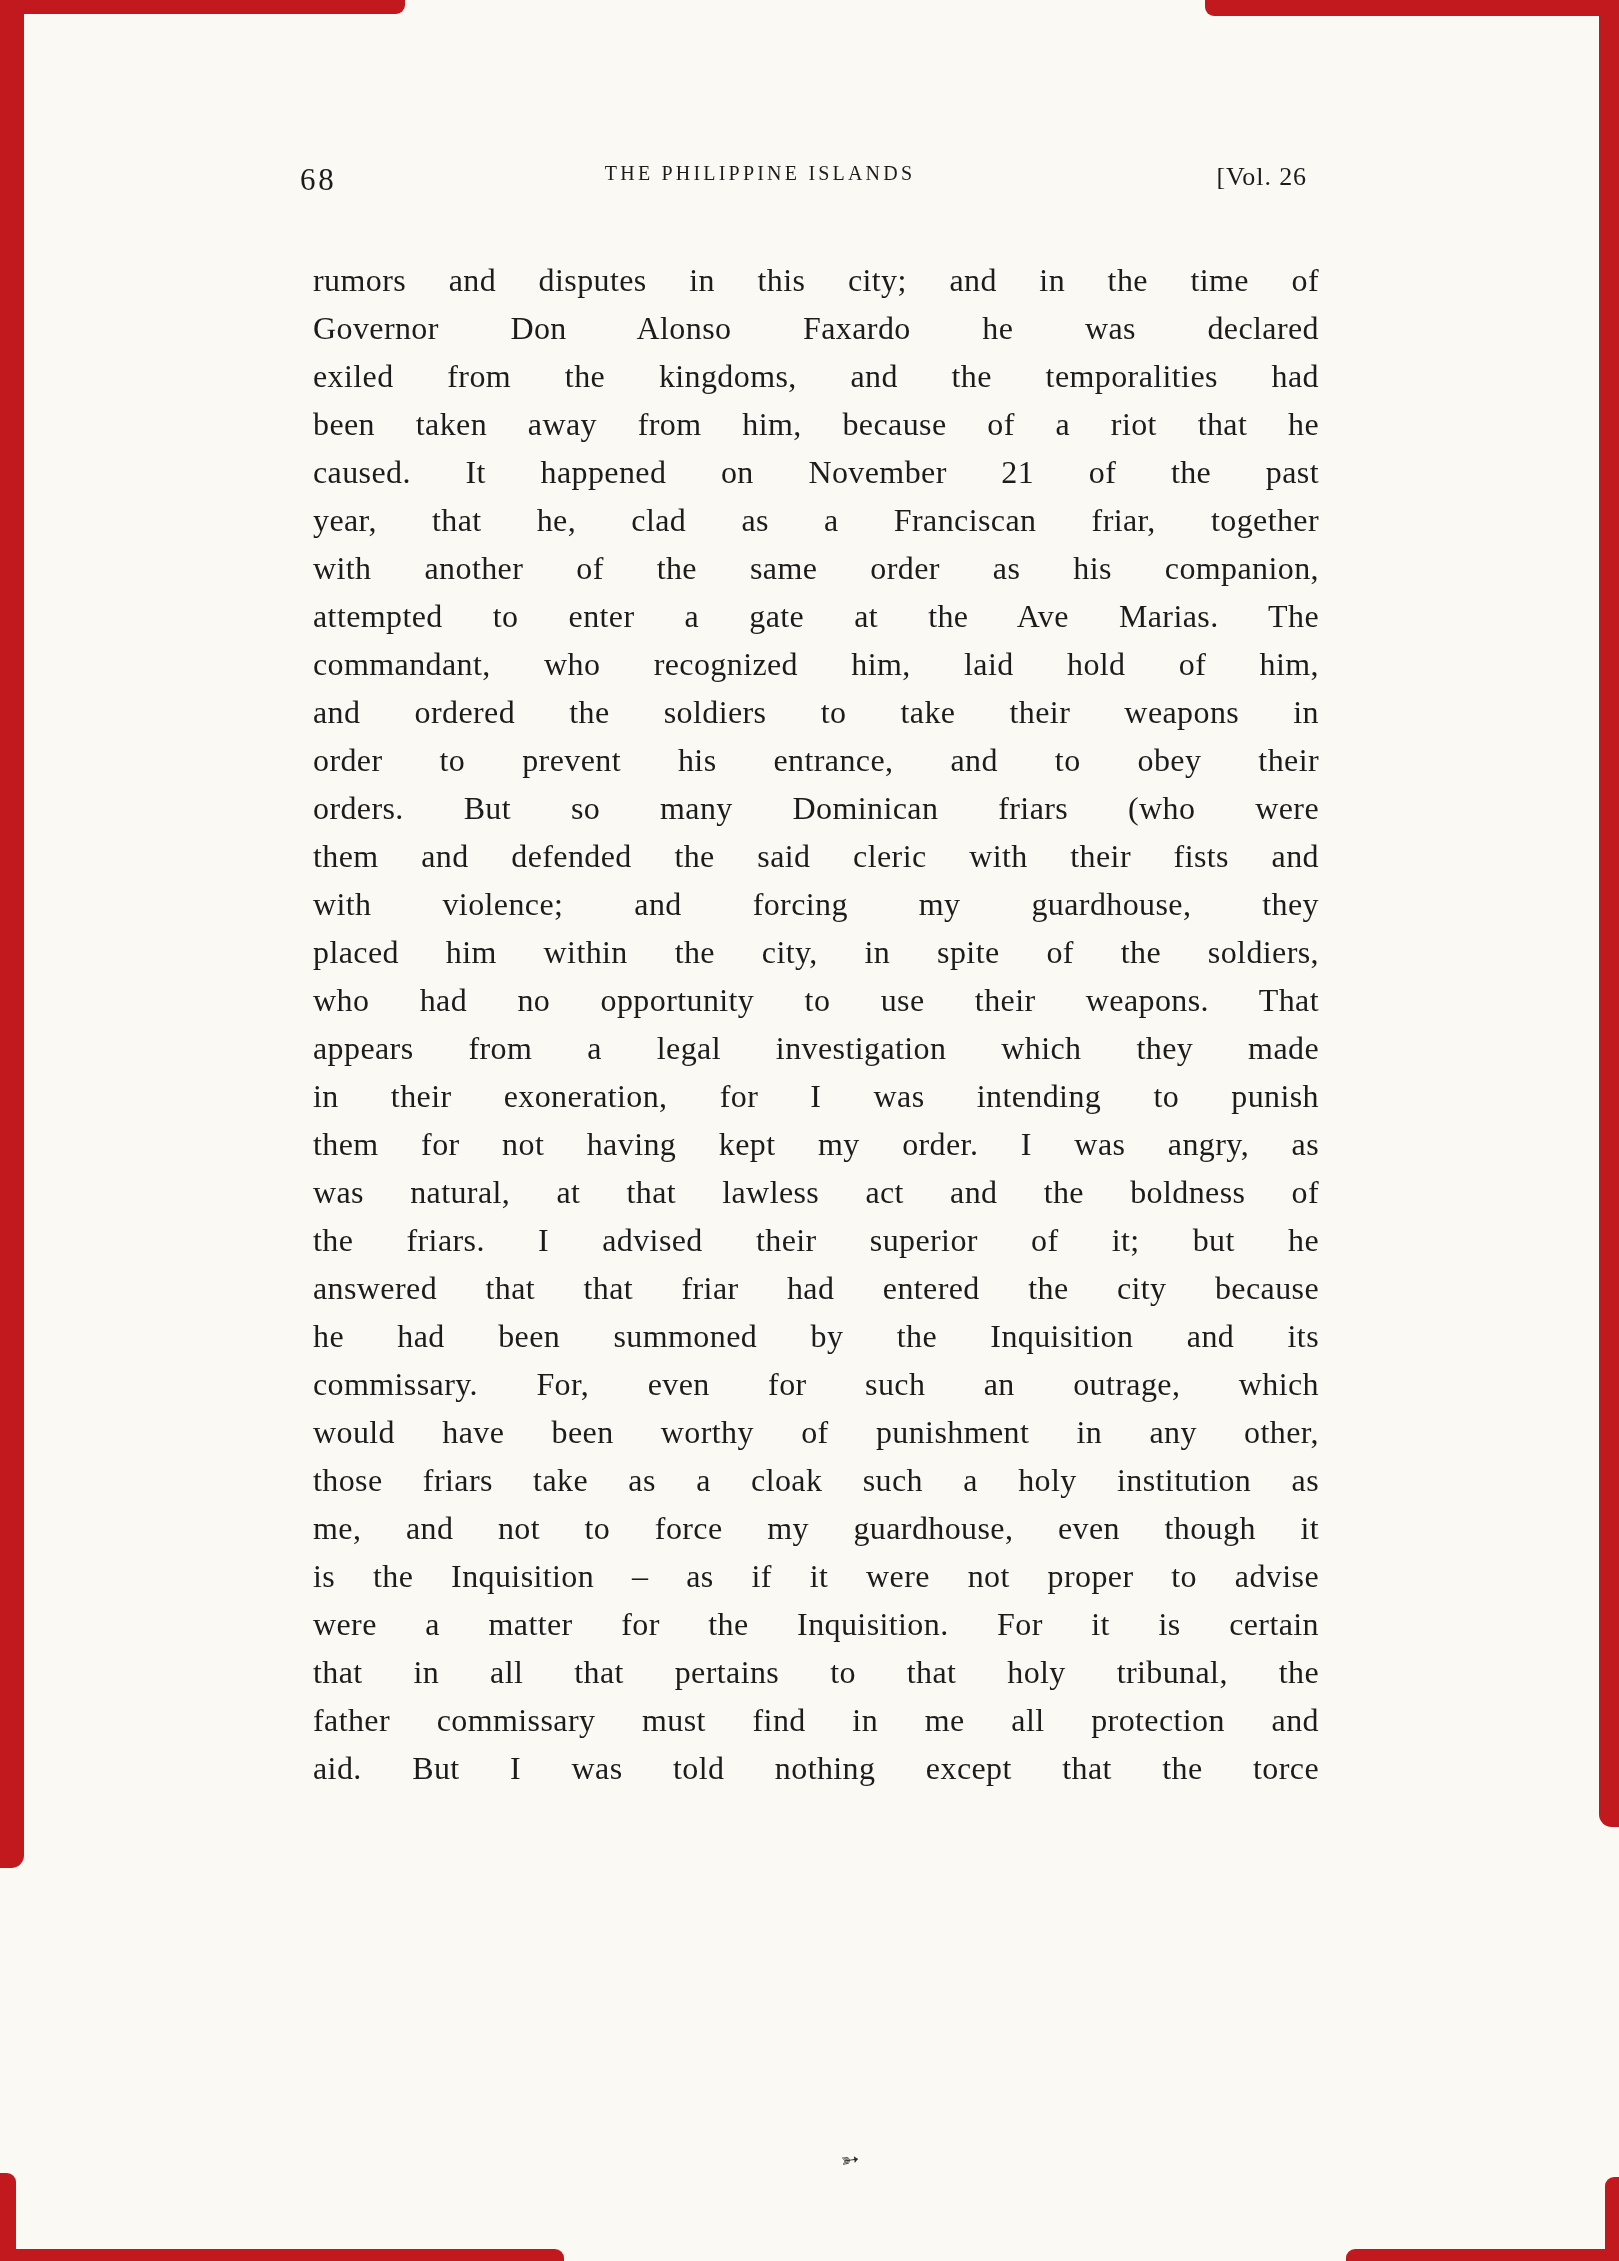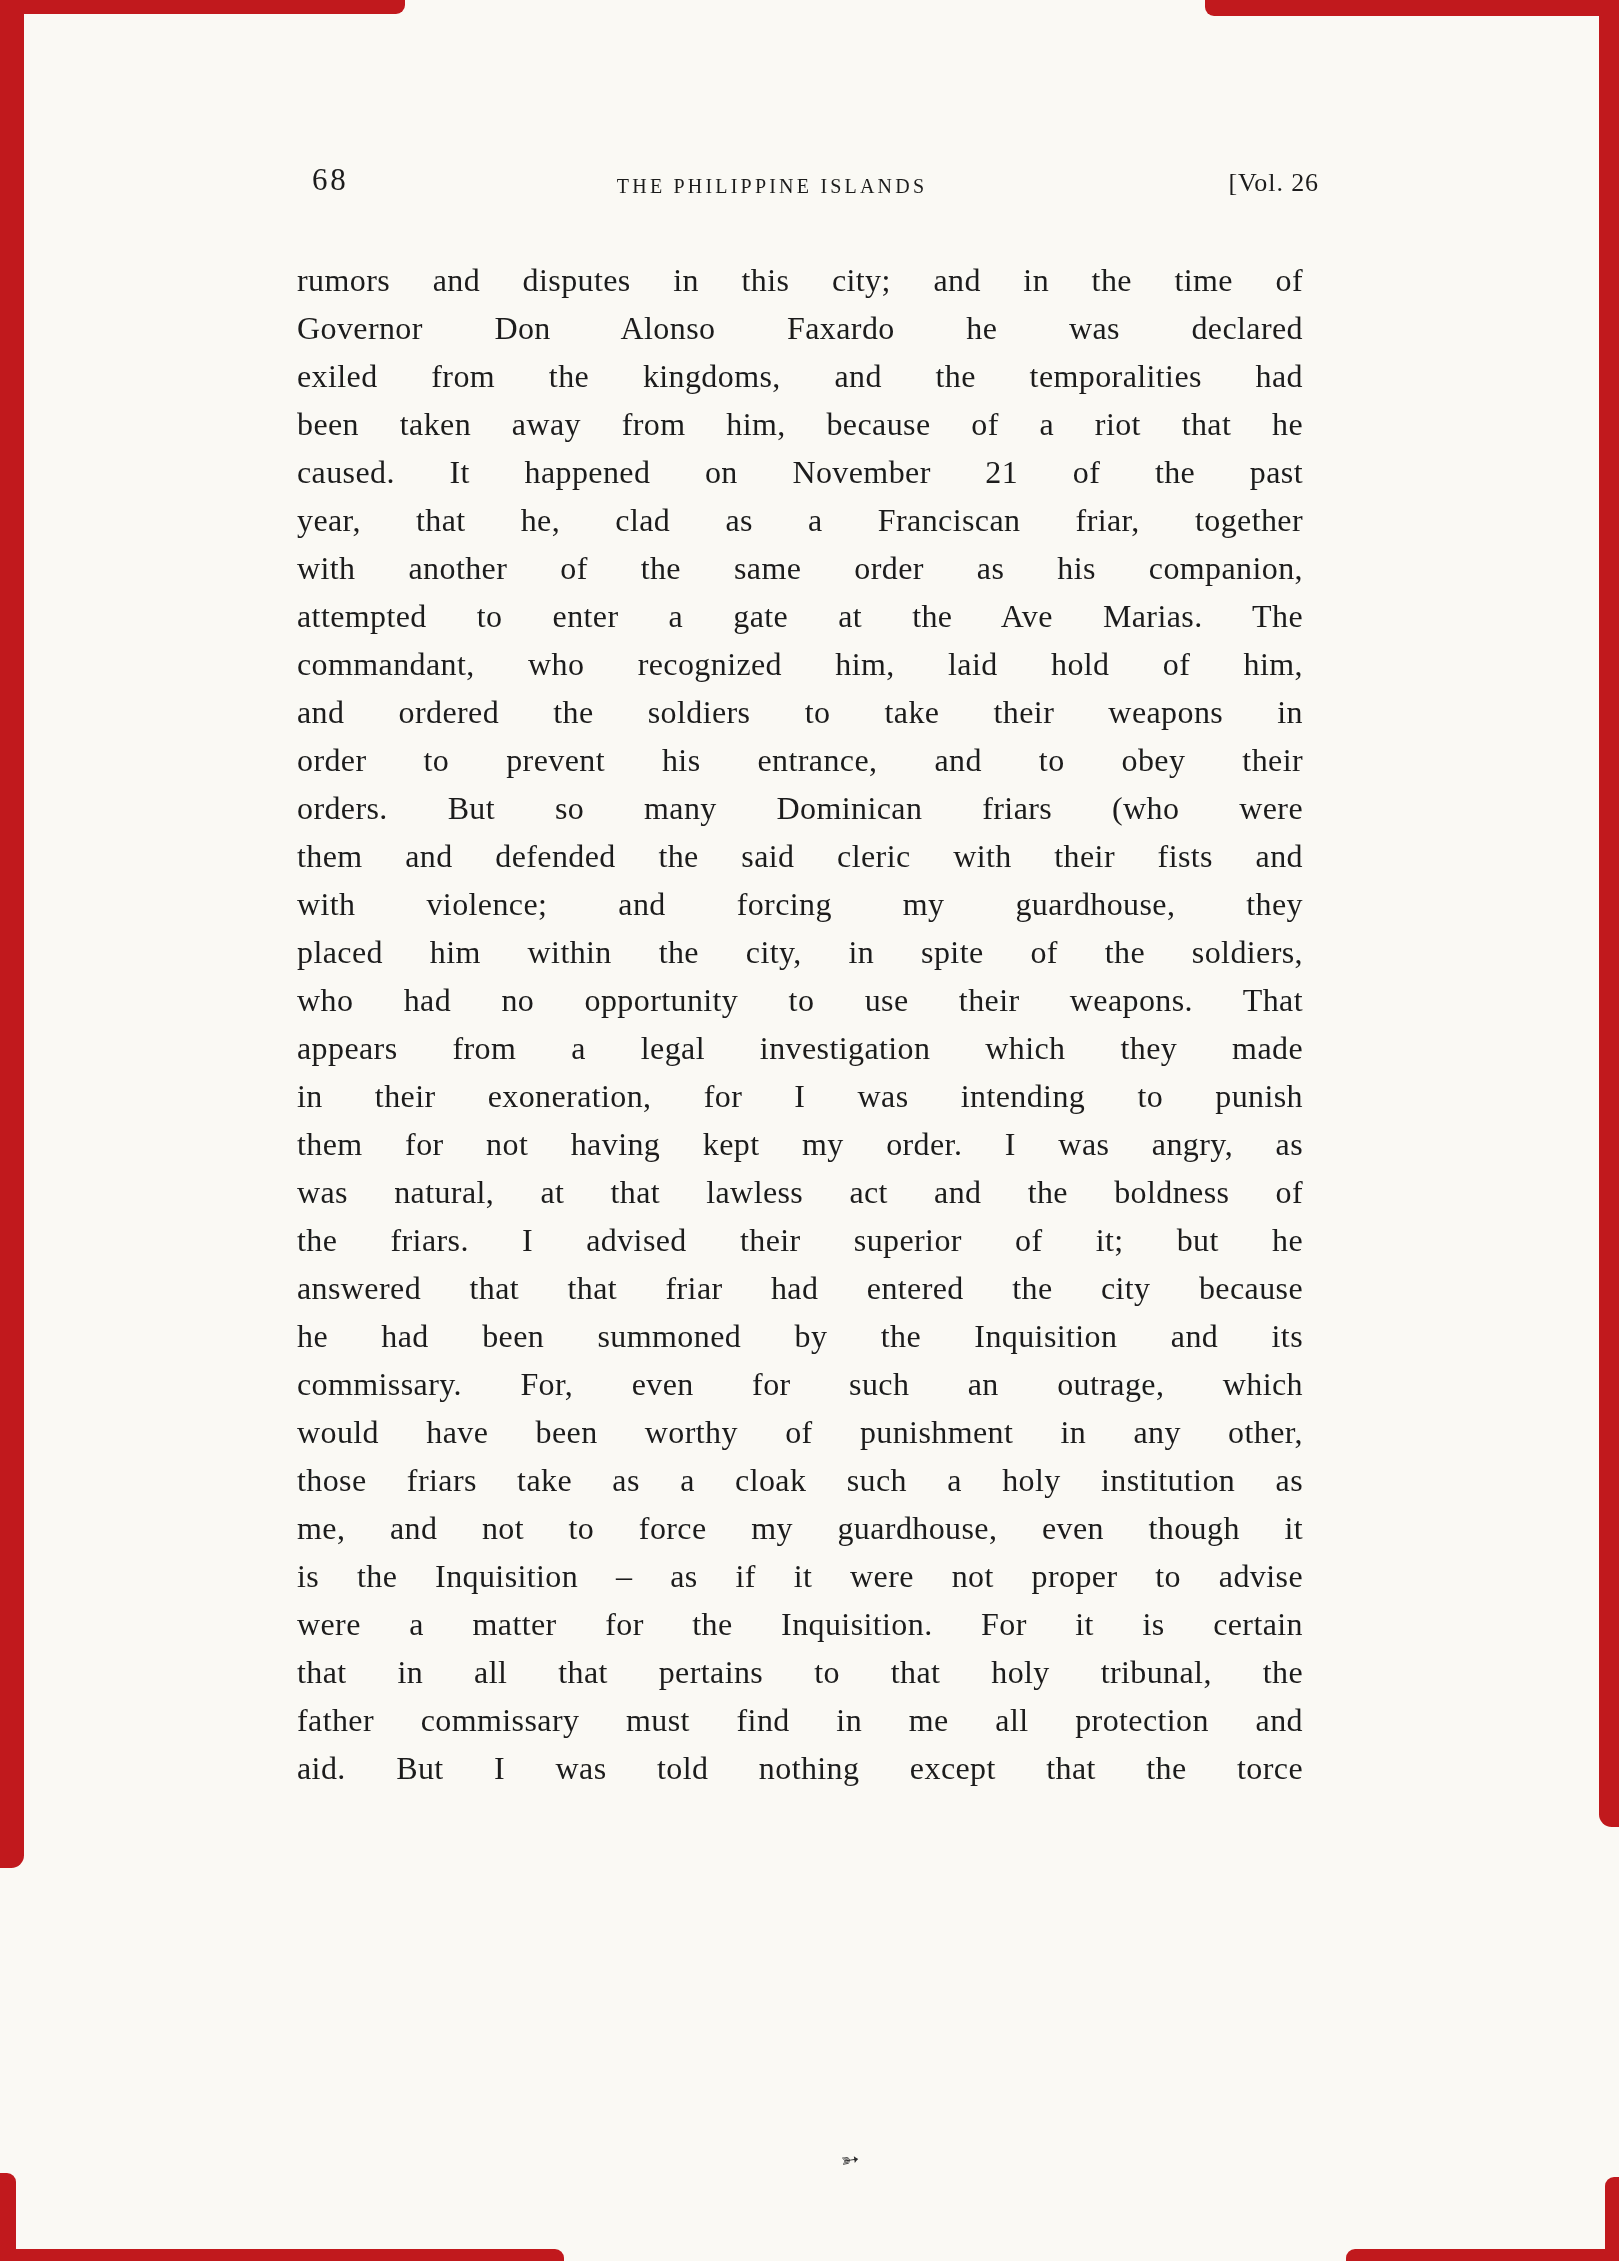--- a/index.html
+++ b/index.html
@@ -26,42 +26,41 @@
   .edge-top-right{right:0;top:0;width:414px;height:15.5px;border-bottom-left-radius:9px;}
   .edge-bottom-left{left:0;bottom:0;width:564px;height:11.8px;border-top-right-radius:9px;}
   .edge-bottom-right{right:0;bottom:0;width:273px;height:11.8px;border-top-left-radius:9px;}
 
   .running-head{
     position:absolute;
     left:300px;
     width:1007px;
     top:162px;
     display:flex;
-    align-items:flex-end;
+    align-items:flex-start;
     justify-content:space-between;
-    margin-left:12px;
   }
   .page-number{
     font-size:31px;
     letter-spacing:2.7px;
   }
   .head-title{
     font-size:20px;
     letter-spacing:3.2px;
     font-weight:400;
     transform:translateX(-16.4px);
   }
   .head-volume{
     font-size:26px;
     letter-spacing:0.9px;
   }
 
   .body-text{
     position:absolute;
-    left:297px;
+    left:313px;
     top:256px;
     width:1006px;
   }
   .text-line{
     font-size:32px;
     line-height:48px;
     height:48px;
     white-space:nowrap;
     text-align:justify;
     text-align-last:justify;

